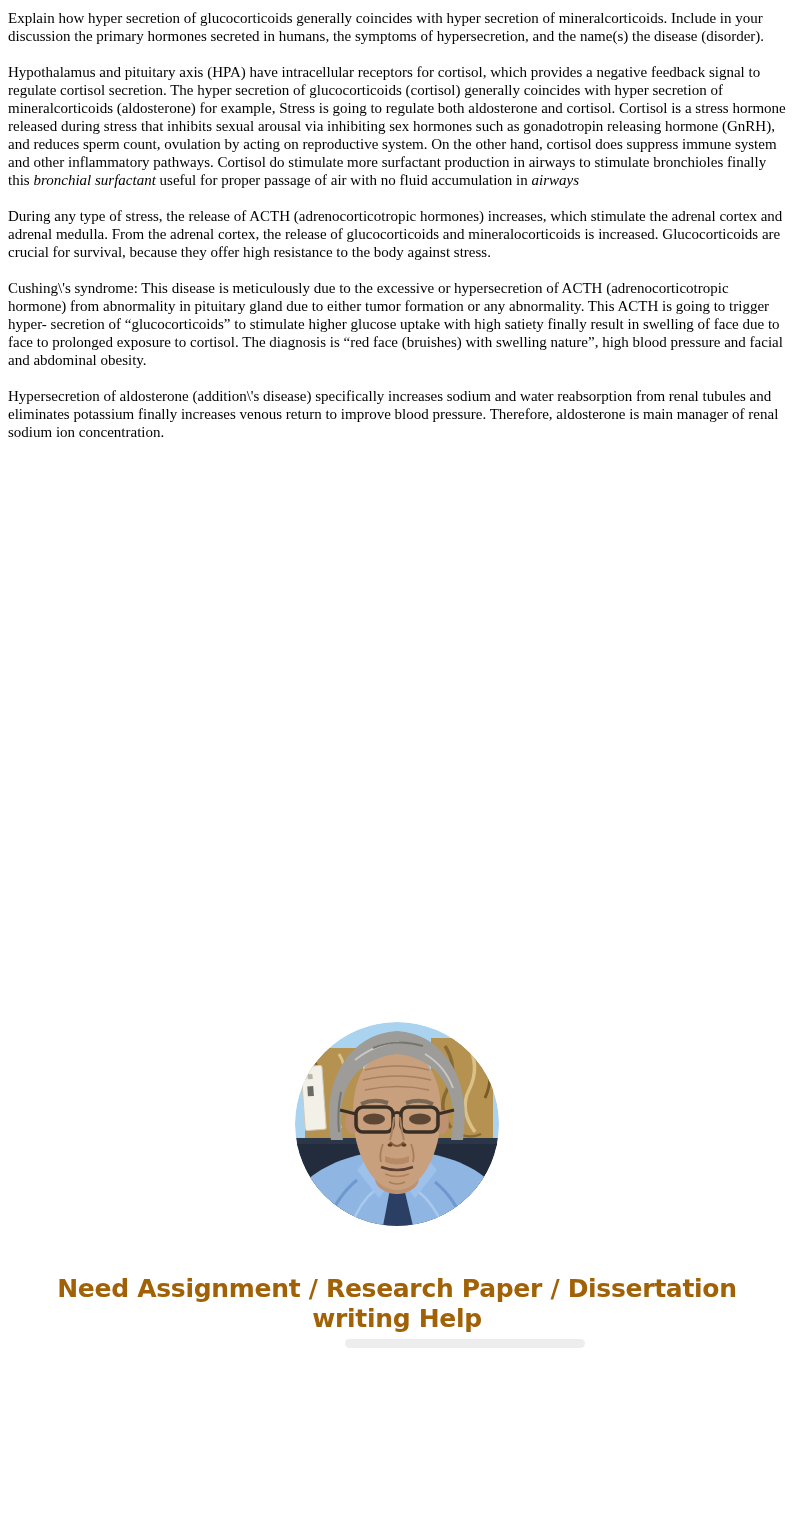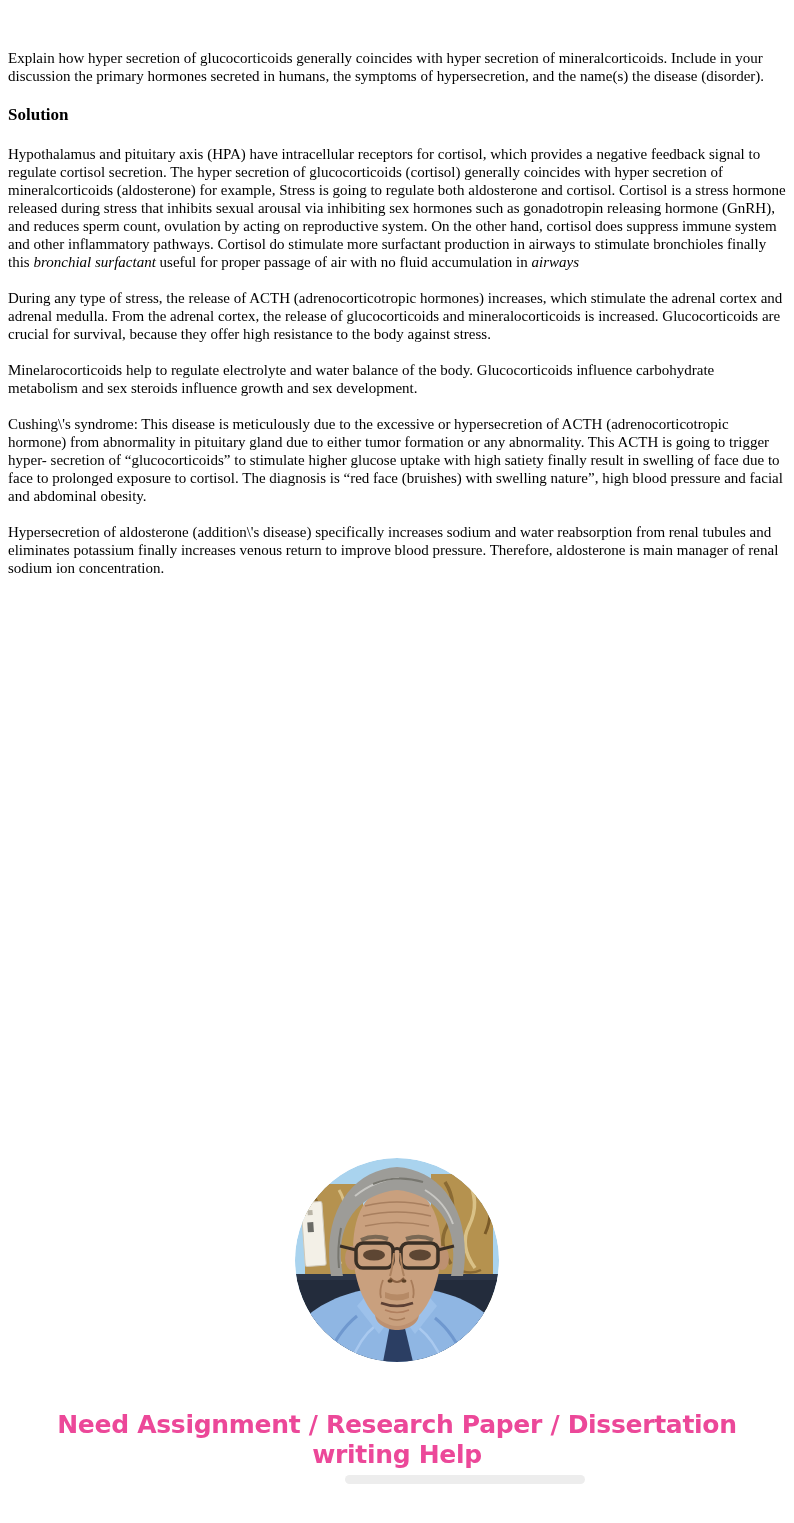--- a/index.html
+++ b/index.html
@@ -9,21 +9,20 @@
   }
   body {
     width: 794px;
     height: 1523px;
     overflow: hidden;
     font-family: "Liberation Serif", serif;
     color: #000000;
   }
   .doc {
     padding: 9px 8px 0 8px;
-    margin-top: 40px;
   }
   .body-text {
     font-size: 15px;
     line-height: 18px;
     margin: 0 0 18px 0;
     text-align: left;
   }
   .body-text em { }
   .body-text strong { font-weight: normal; }
   h2.solution-heading {
@@ -42,44 +41,42 @@
   }
   .portrait-wrap svg { display: block; }
   .footer-promo {
     margin-top: 48px;
     text-align: center;
     font-family: "DejaVu Sans", sans-serif;
     font-weight: bold;
     font-size: 25px;
     line-height: 30px;
     letter-spacing: -0.3px;
-    color: #ec4899;
+    color: #a16207;
   }
   .smudge {
     width: 240px;
     height: 9px;
     background: #ededed;
     border-radius: 5px;
     margin: 5px 0 0 337px;
   }
 </style>
 </head>
 <body>
 
 <div class="doc">
 
   <p class="body-text">Explain how hyper secretion of glucocorticoids generally coincides with hyper secretion of mineralcorticoids. Include in your discussion the primary hormones secreted in humans, the symptoms of hypersecretion, and the name(s) the disease (disorder).</p>
 
-  <h2 class="solution-heading">Solution</h2>
 
   <p class="body-text"><span>Hypothalamus and pituitary axis (HPA) have intracellular receptors for cortisol, which provides a negative feedback signal to regulate cortisol secretion. The hyper secretion of glucocorticoids (cortisol) generally coincides with hyper secretion of mineralcorticoids (aldosterone) for example, Stress is going to regulate both aldosterone and cortisol. Cortisol is a stress hormone released during stress that inhibits sexual arousal via inhibiting sex hormones such as gonadotropin releasing hormone (GnRH), and reduces sperm count, ovulation by acting on reproductive system. On the other hand, cortisol does suppress immune system and other inflammatory pathways. Cortisol do stimulate more surfactant production in airways to stimulate bronchioles finally this </span><em>bronchial surfactant</em><span> useful for proper passage of air with no fluid accumulation in </span><em>airways</em></p>
 
   <p class="body-text">During any type of stress, the release of ACTH (adrenocorticotropic hormones) increases, which stimulate the adrenal cortex and adrenal medulla. From the adrenal cortex, the release of glucocorticoids and mineralocorticoids is increased. Glucocorticoids are crucial for survival, because they offer high resistance to the body against stress.</p>
 
-  <p class="body-text">Minelarocorticoids help to regulate electrolyte and water balance of the body. Glucocorticoids influence carbohydrate metabolism and sex steroids influence growth and sex development.</p>
 
   <p class="body-text"><strong>Cushing\'s syndrome:</strong><span> This disease is meticulously due to the excessive or hypersecretion of ACTH (adrenocorticotropic hormone) from abnormality in pituitary gland due to either tumor formation or any abnormality. This ACTH is going to trigger hyper- secretion of “glucocorticoids” to stimulate higher glucose uptake with high satiety finally result in swelling of face due to face to prolonged exposure to cortisol. The diagnosis is “red face (bruishes) with swelling nature”, high blood pressure and facial and abdominal obesity.</span></p>
 
   <p class="body-text">Hypersecretion of aldosterone (addition\'s disease) specifically increases sodium and water reabsorption from renal tubules and eliminates potassium finally increases venous return to improve blood pressure. Therefore, aldosterone is main manager of renal sodium ion concentration.</p>
 
   <div class="portrait-wrap">
     <svg width="204" height="204" viewBox="0 0 204 204">
       <defs>
         <clipPath id="pc">
             <circle cx="102" cy="102" r="102"></circle>

